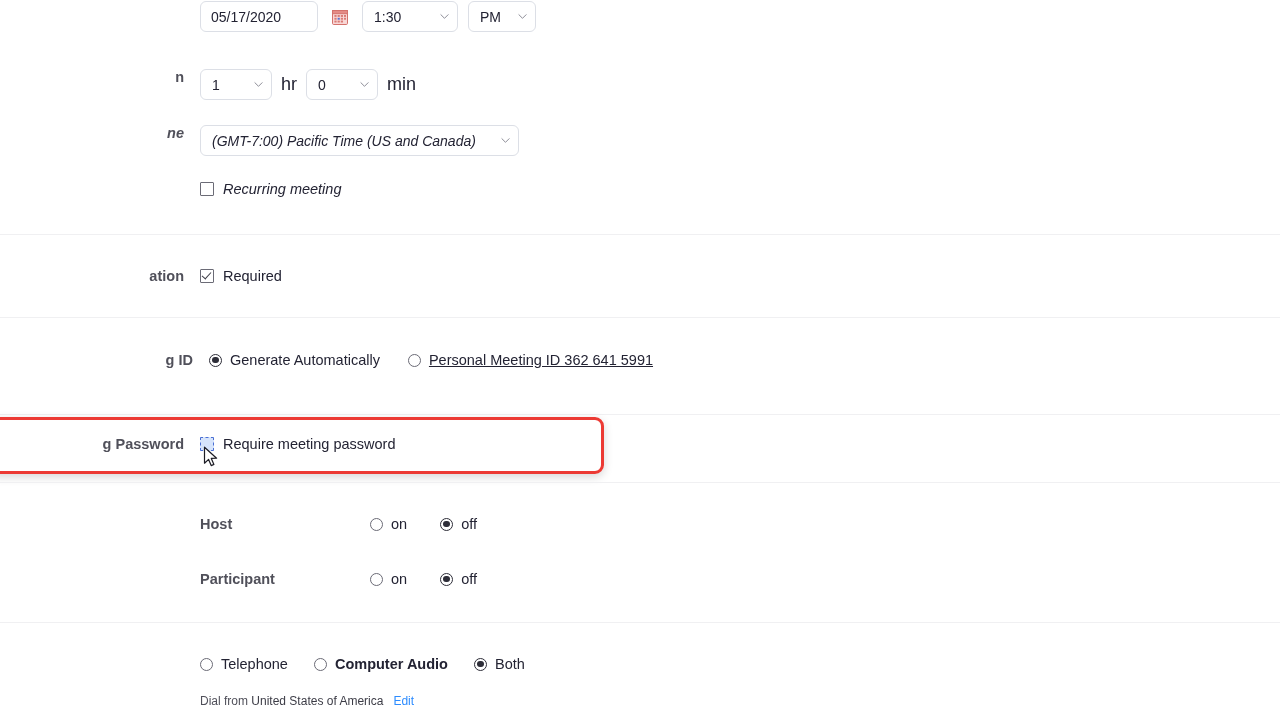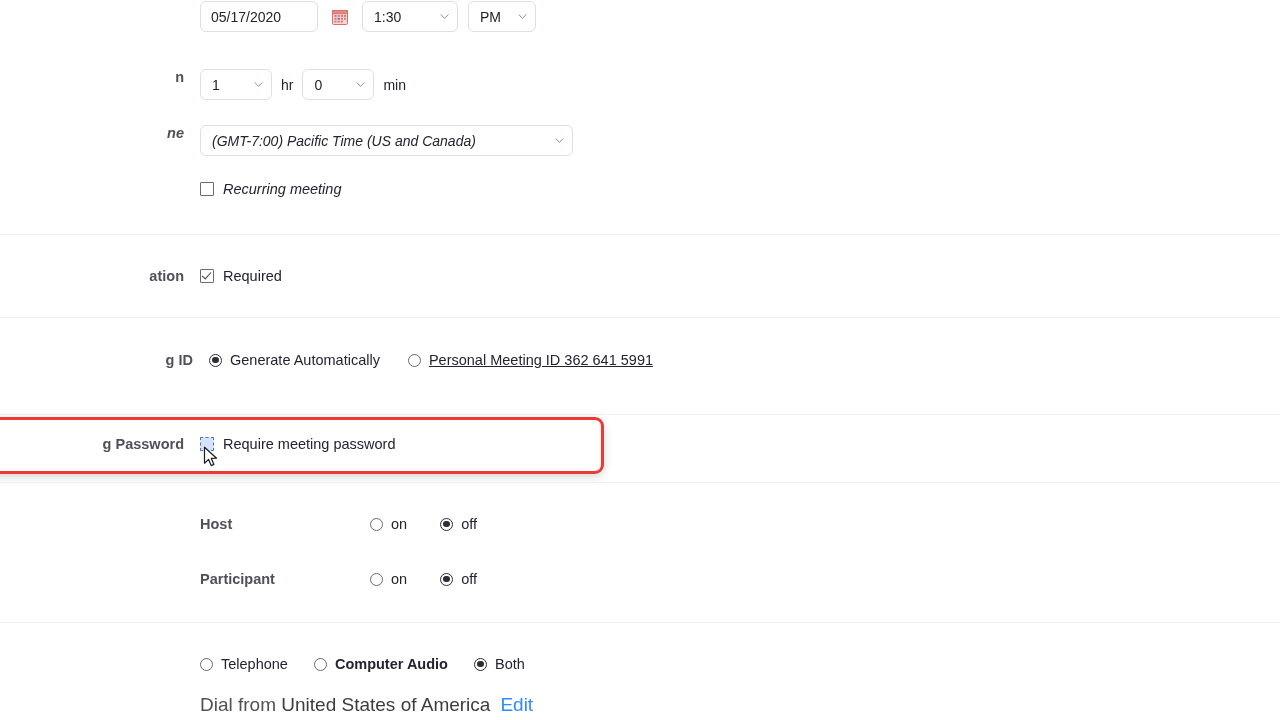--- a/index.html
+++ b/index.html
@@ -91,21 +91,21 @@
     right: 8px;
     top: 50%;
     width: 9px;
     height: 9px;
     margin-top: -5px;
     display: block;
   }
   .select .chev svg { display: block; }
 
   .unit {
-    font-size: 14px;
+    font-size: 18px;
     color: #232333;
     margin: 0 9px;
   }
 
   
   .cal-icon {
     width: 16px;
     height: 16px;
     display: inline-block;
     vertical-align: middle;
@@ -187,21 +187,21 @@
 
   
   .cursor {
     position: absolute;
     width: 18px;
     height: 24px;
     pointer-events: none;
   }
 
   .sub-note {
-    font-size: 19px;
+    font-size: 12px;
     color: #50505a;
   }
   .sub-note .link {
     color: #2d8cff;
     margin-left: 10px;
     cursor: pointer;
   }
   .strong-inline { color: #3c3c46; }
 </style>
 </head>
@@ -274,21 +274,21 @@
             </svg>
         </span>
       </span>
       <span class="unit">min</span>
     </div>
   </div>
 
   <div class="row" style="top:125px;font-style:italic;">
     <div class="row-label">ne</div>
     <div class="row-field" style="display:block;">
-      <span class="select" style="width:373px;">
+      <span class="select" style="width:319px;">
         <span>(GMT-7:00) Pacific Time (US and Canada)</span>
         <span class="chev">
           <svg width="9" height="9" viewBox="0 0 10 10">
               <path d="M1 3 L5 7 L9 3" fill="none" stroke="#8c8c96" stroke-width="1.1" stroke-linecap="round"></path>
             </svg>
         </span>
       </span>
       <label class="opt" style="margin-top:25px; display:flex;">
         <span class="cbox"></span>
         <span>Recurring meeting</span>

